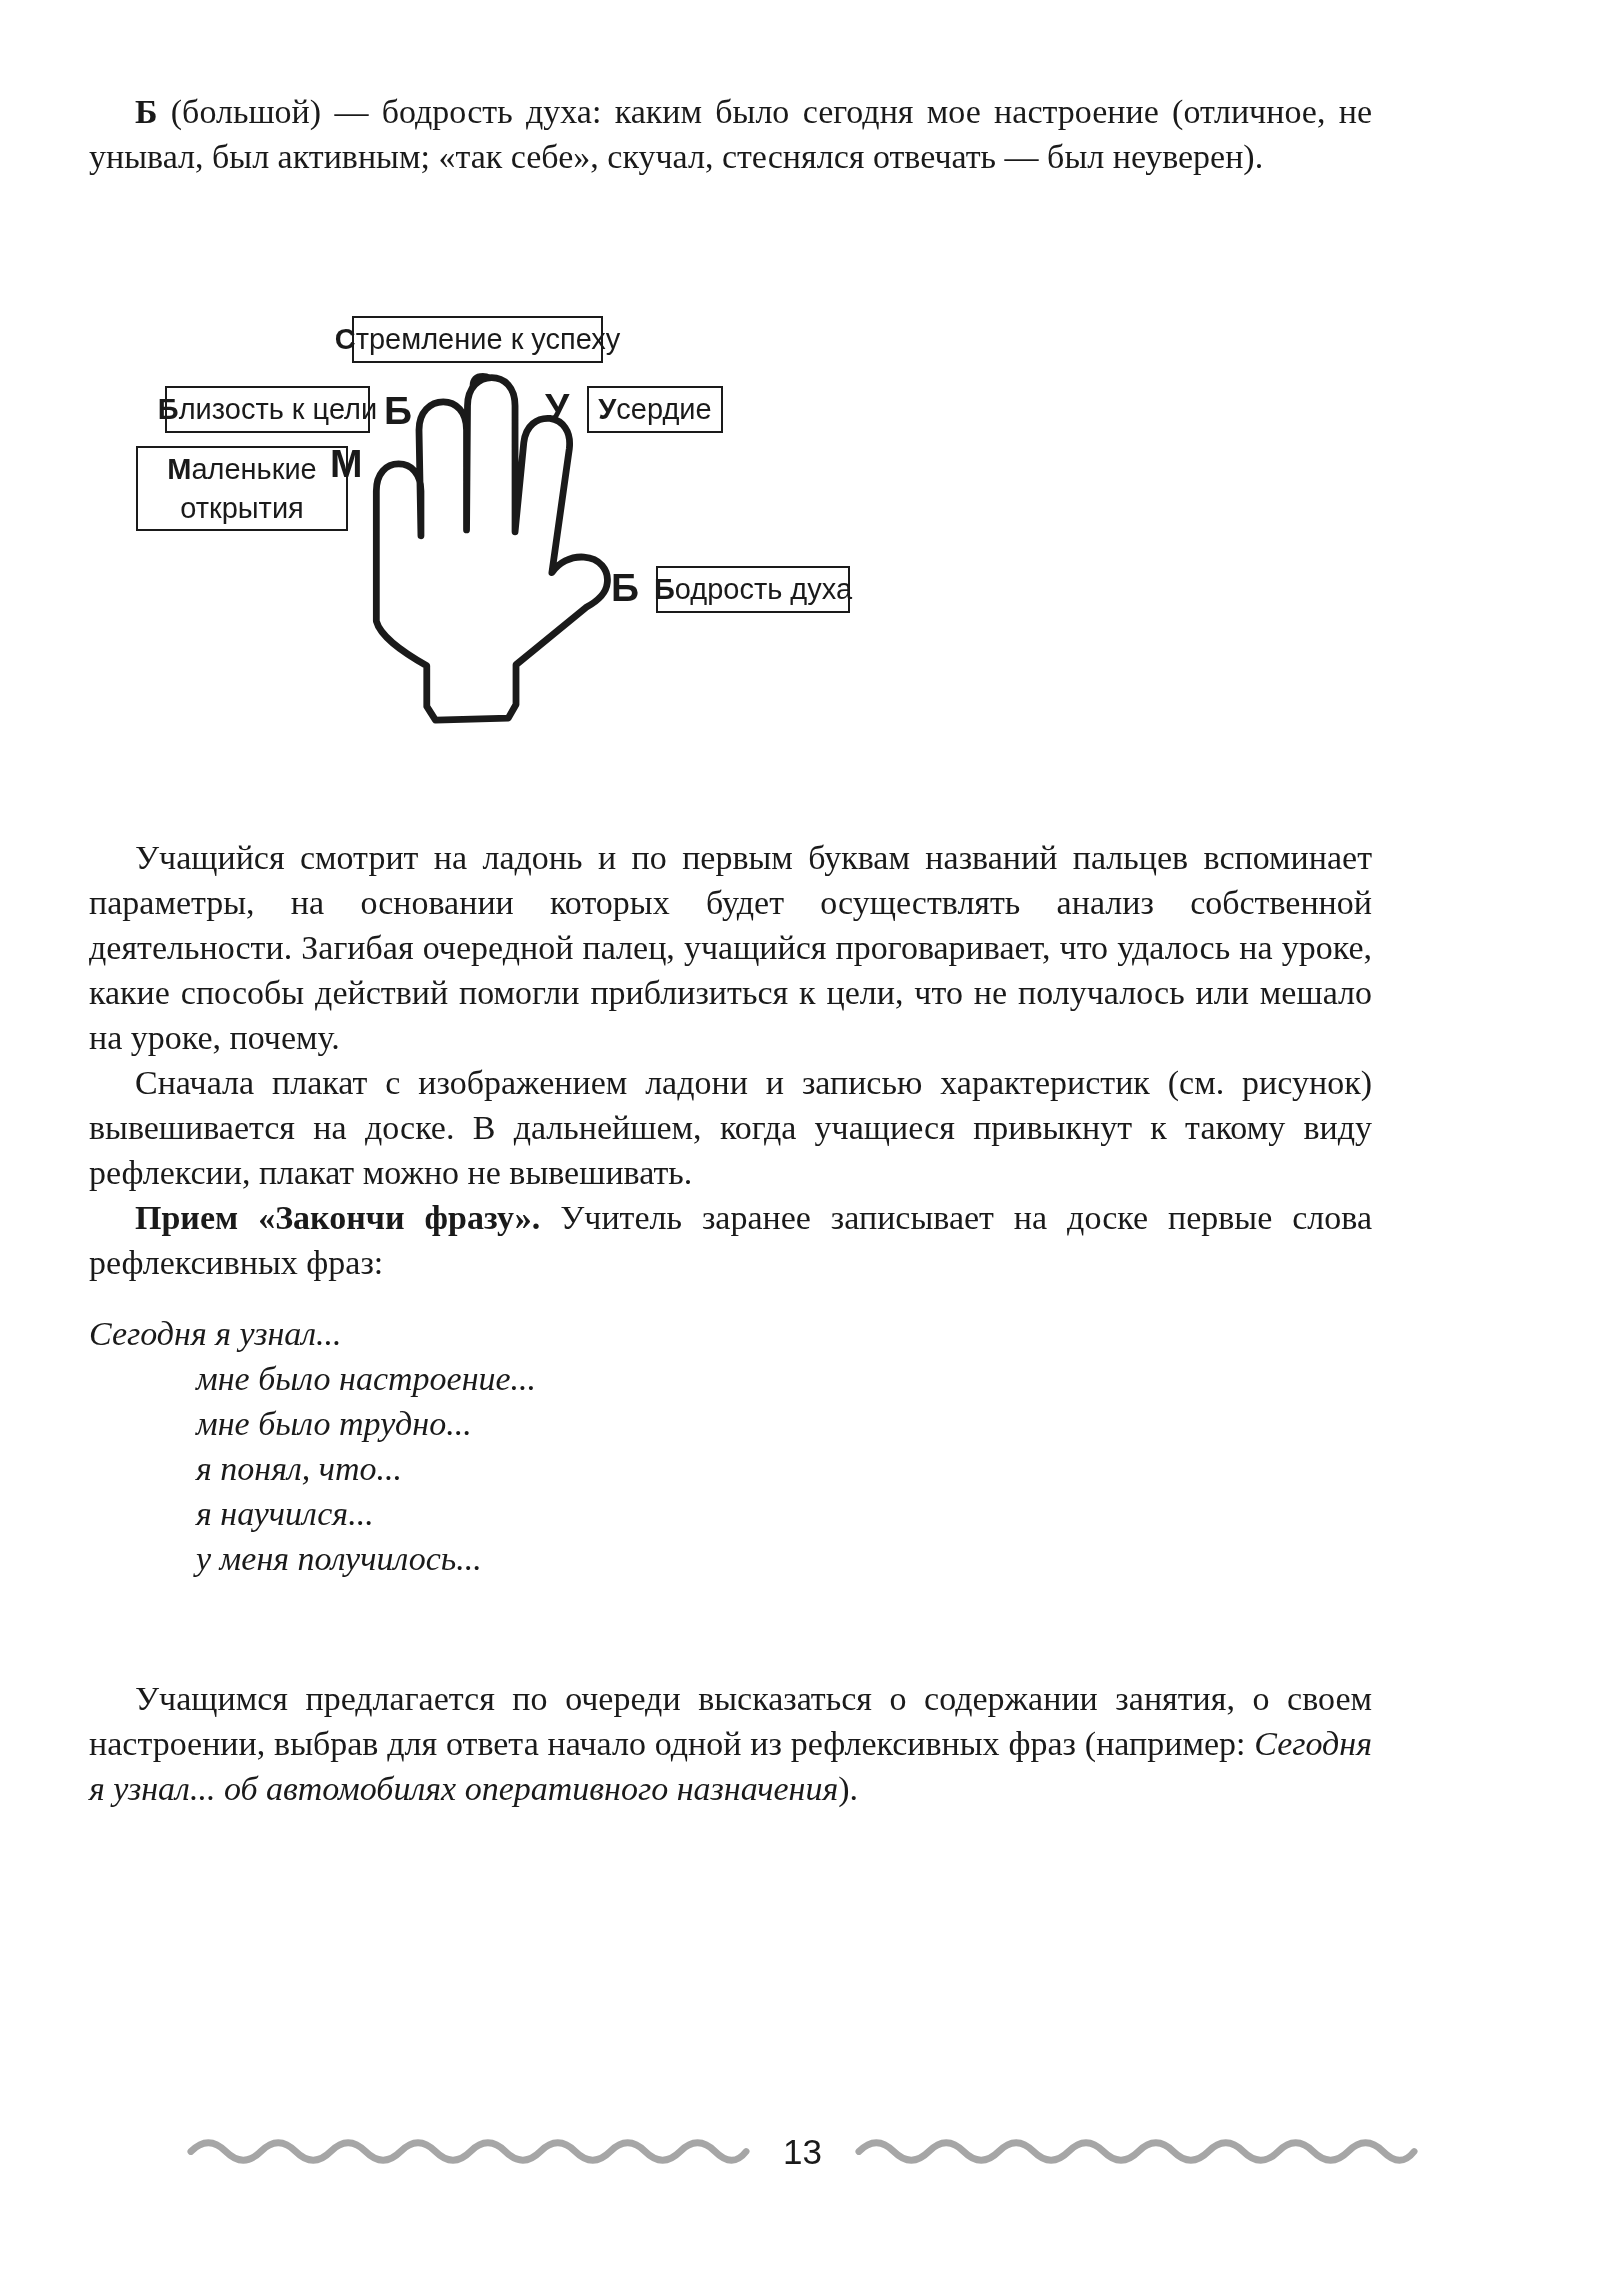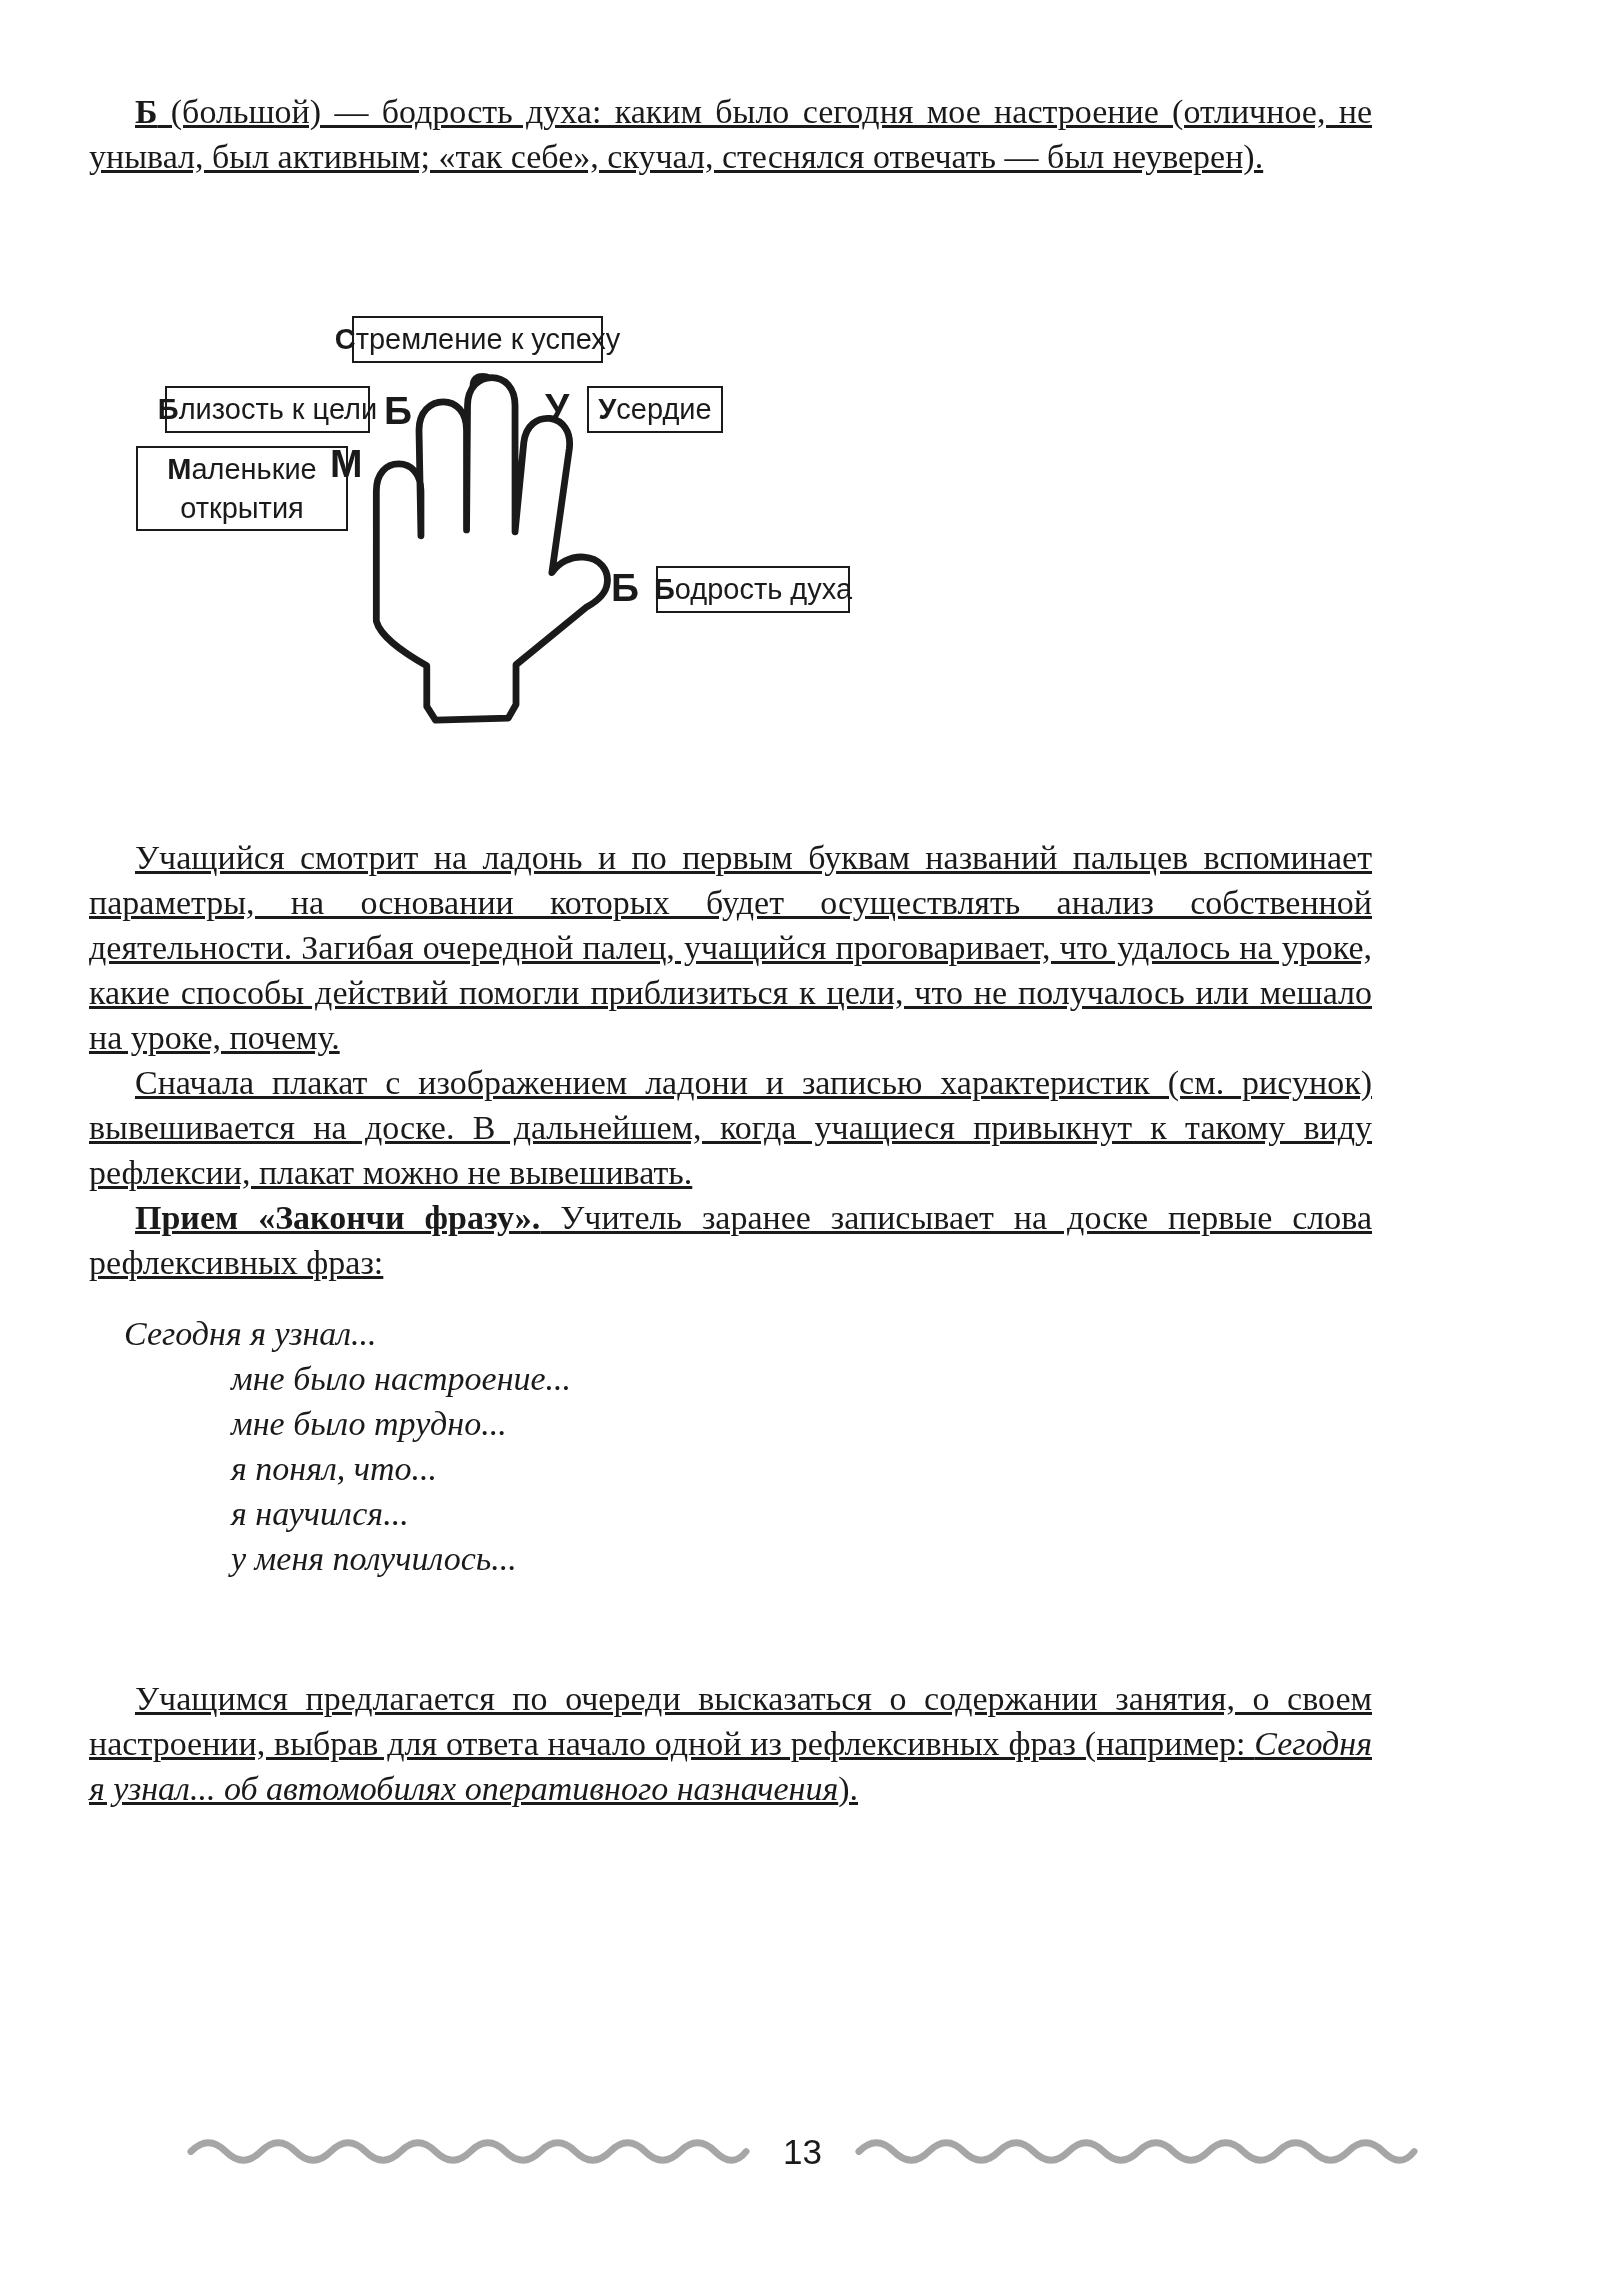--- a/index.html
+++ b/index.html
@@ -22,21 +22,20 @@
     width: 1605px;
     height: 2293px;
   }
 
   
   .textblock {
     position: absolute;
     left: 89px;
     top: 89px;
     width: 1283px;
-    text-decoration: underline;
   }
 
   p.body {
     margin: 0;
     font-size: 34px;
     line-height: 45px;
     text-align: justify;
     text-justify: inter-word;
     text-indent: 46px;
     hyphens: manual;
@@ -86,21 +85,20 @@
     top: 9.7px;
     width: 262px;
     height: 485px;
   }
 
   
   .phrases {
     position: absolute;
     left: 89px;
     width: 1283px;
-    margin-left: 35px;
   }
   .phrase {
     font-style: italic;
     font-size: 34px;
     line-height: 45px;
     white-space: nowrap;
   }
   .phrase.first { margin-left: 0; }
   .phrase.indented { margin-left: 107px; }
 

